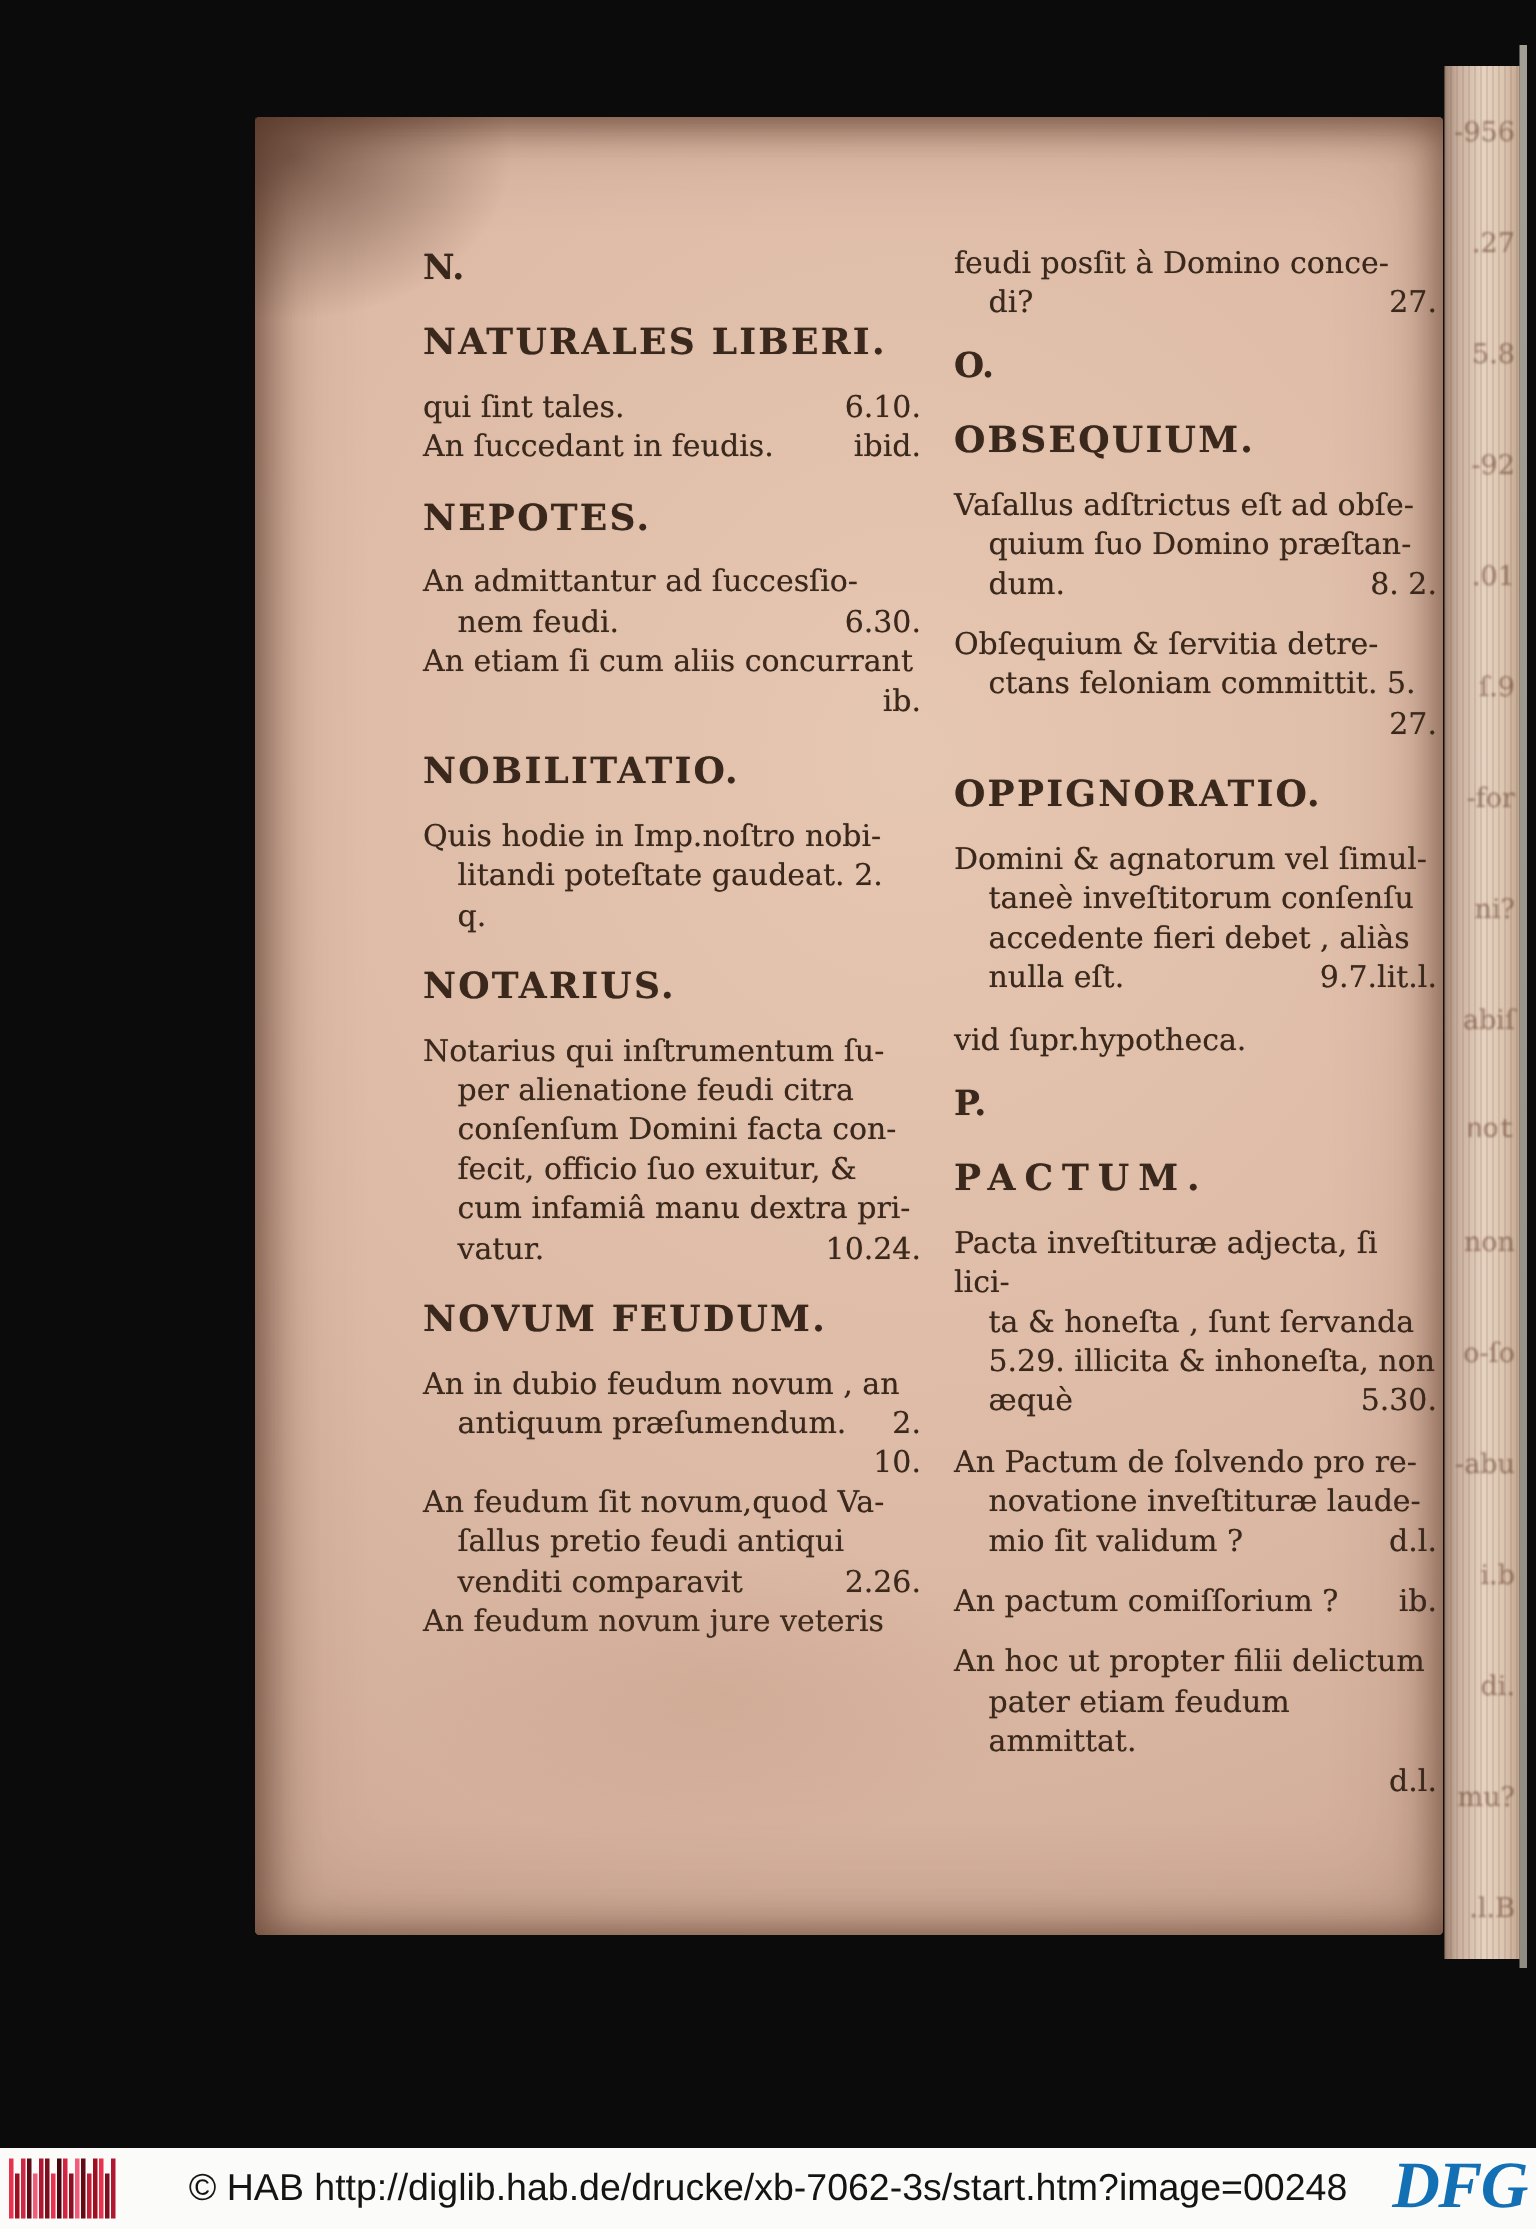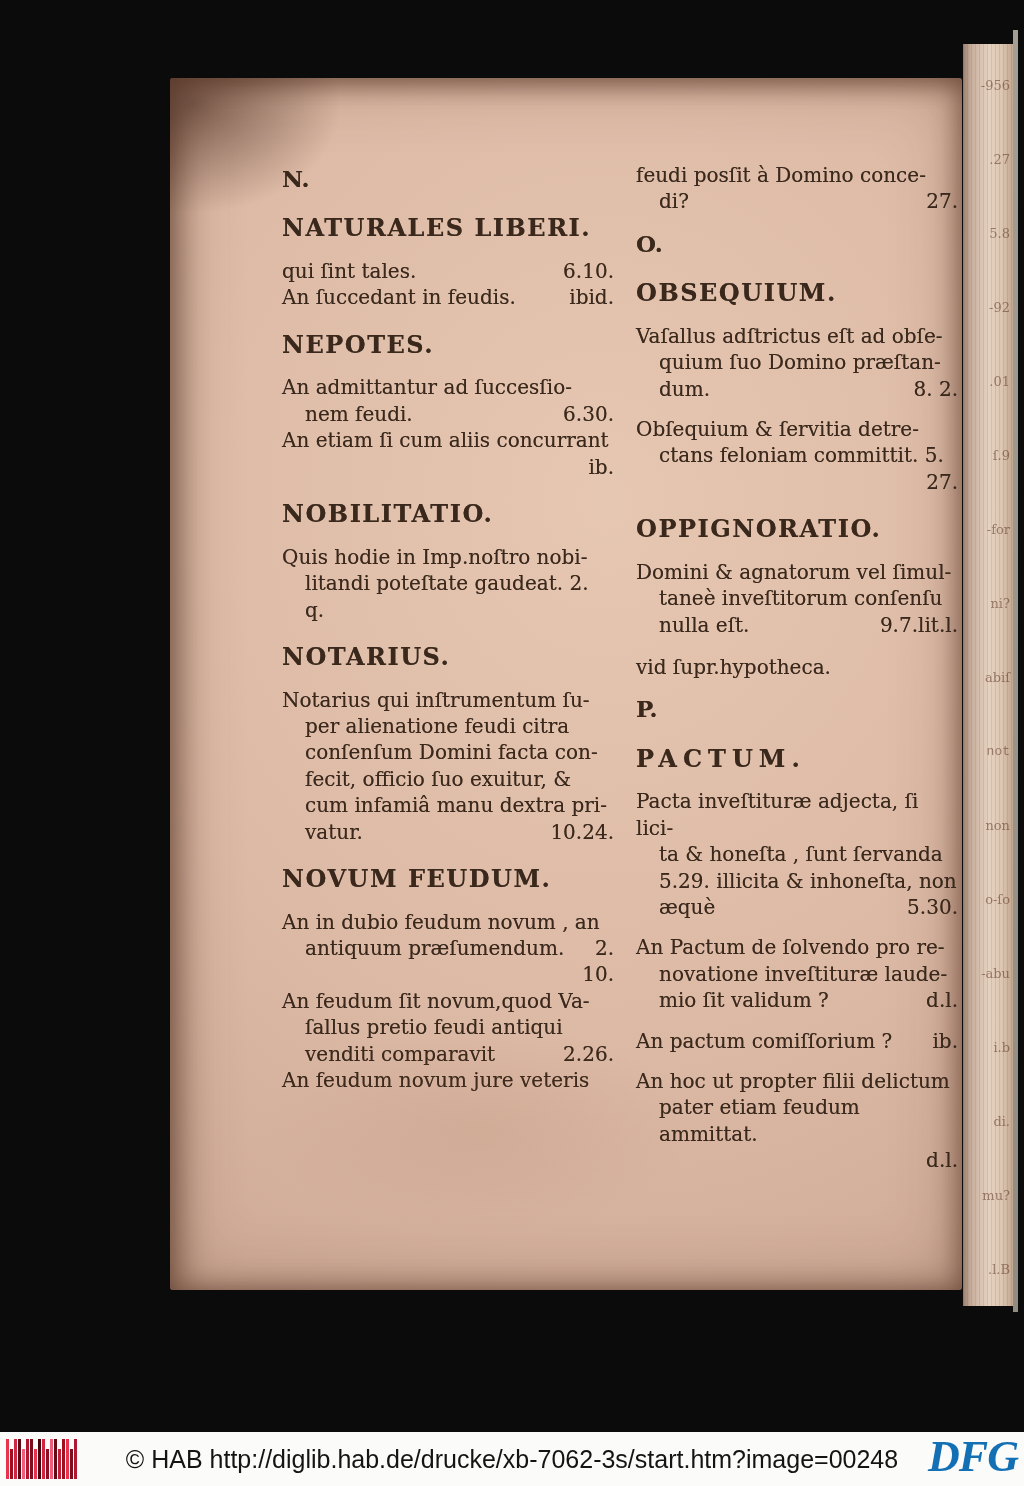--- a/index.html
+++ b/index.html
@@ -58,21 +58,21 @@
   
   .fore-edge{
     position:absolute;left:963px;top:44px;width:50px;height:1262px;
     background:
       repeating-linear-gradient(90deg, rgba(110,78,58,.14) 0 1px, rgba(0,0,0,0) 1px 4px),
       linear-gradient(90deg,#9a7f6f 0%, #c8ae9c 16%, #e6d2c0 52%, #dcc6b2 78%, #c2a68f 100%);
     overflow:hidden;
   }
   .frag{
     position:absolute;right:3px;
-    font-size:13px;color:rgba(92,52,34,.55);
+    font-size:18px;color:rgba(92,52,34,.55);
     filter:blur(.6px);
     white-space:nowrap;
   }
   .scanner-edge{
     position:absolute;left:1013px;top:30px;width:5px;height:1282px;
     background:linear-gradient(180deg,#d6d0c3,#beb7a9);
     opacity:.75;
   }
   
   .footer-bar{
@@ -264,20 +264,23 @@
             <div class="line">
               <span class="t">OPPIGNORATIO.</span>
             </div>
           </div>
           <div class="block entry">
             <div class="line">
               <span class="t">Domini &amp; agnatorum vel ſimul-</span>
             </div>
             <div class="line ind1">
               <span class="t">taneè inveſtitorum conſenſu</span>
+            </div>
+            <div class="line ind1">
+              <span class="t">accedente fieri debet , aliàs</span>
             </div>
             <div class="line ind1">
               <span class="t">nulla eſt.</span>
               <span class="r">9.7.lit.l.</span>
             </div>
           </div>
           <div class="block subnote">
             <div class="line">
               <span class="t">vid ſupr.hypotheca.</span>
             </div>

